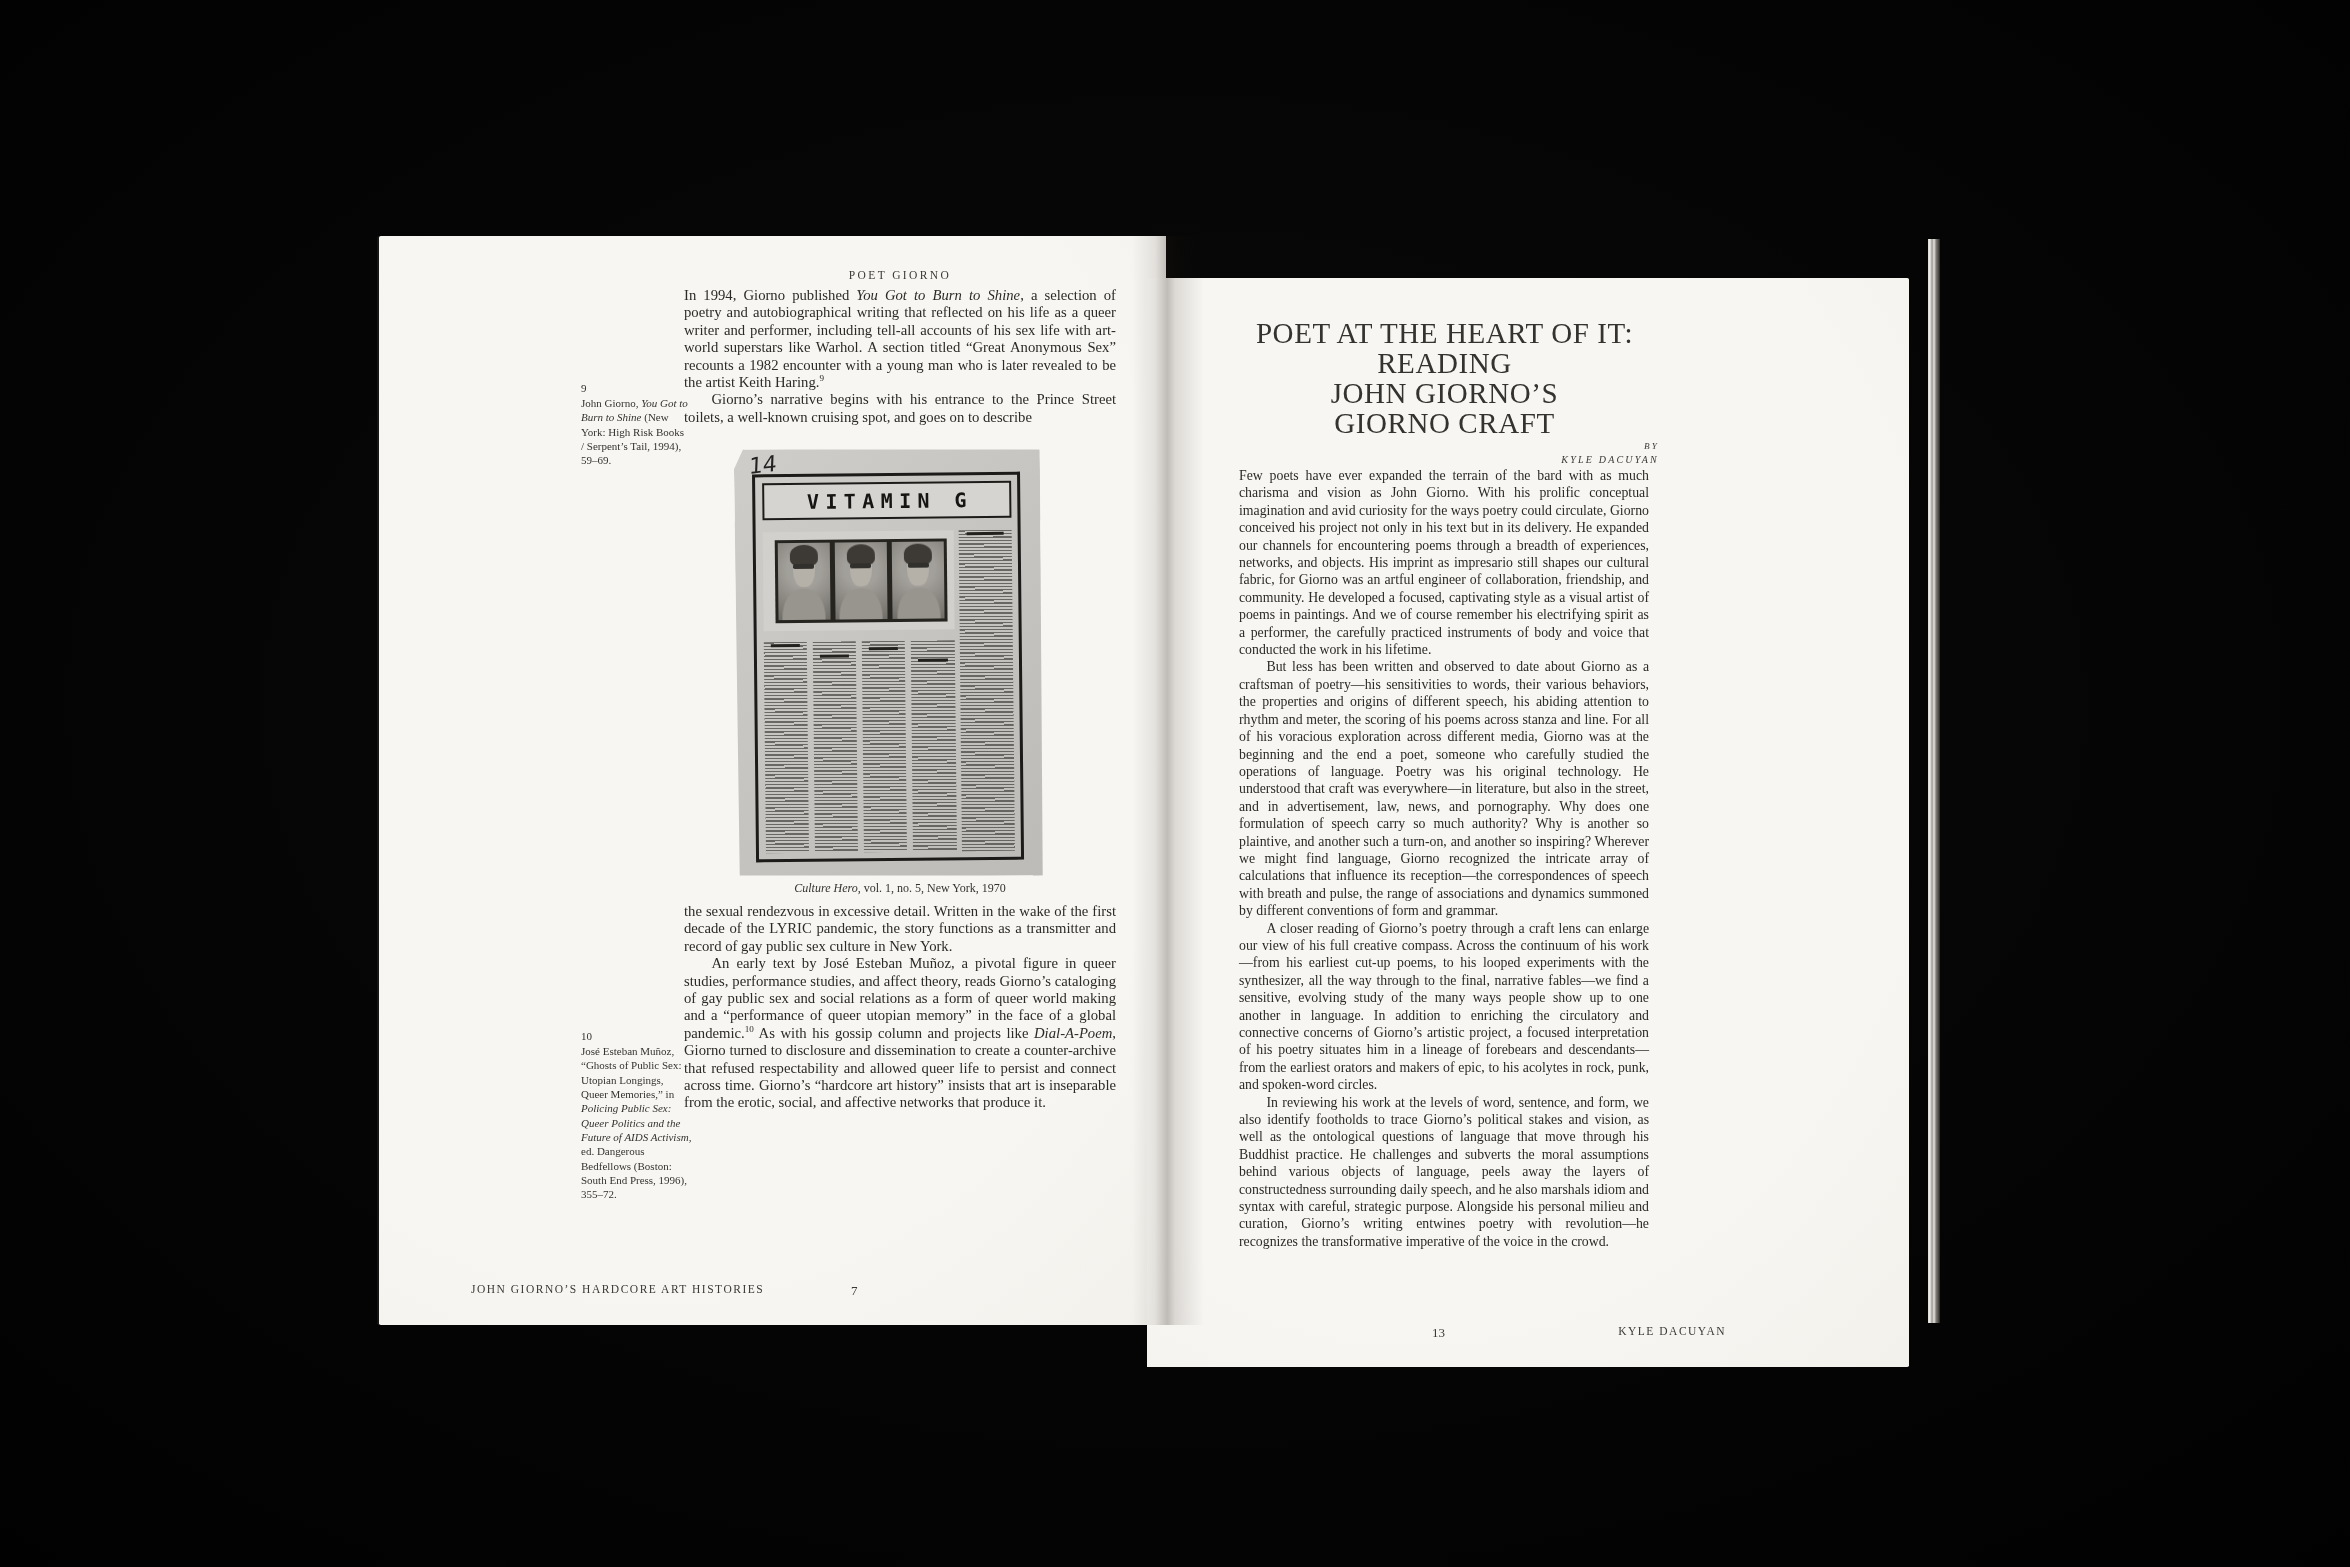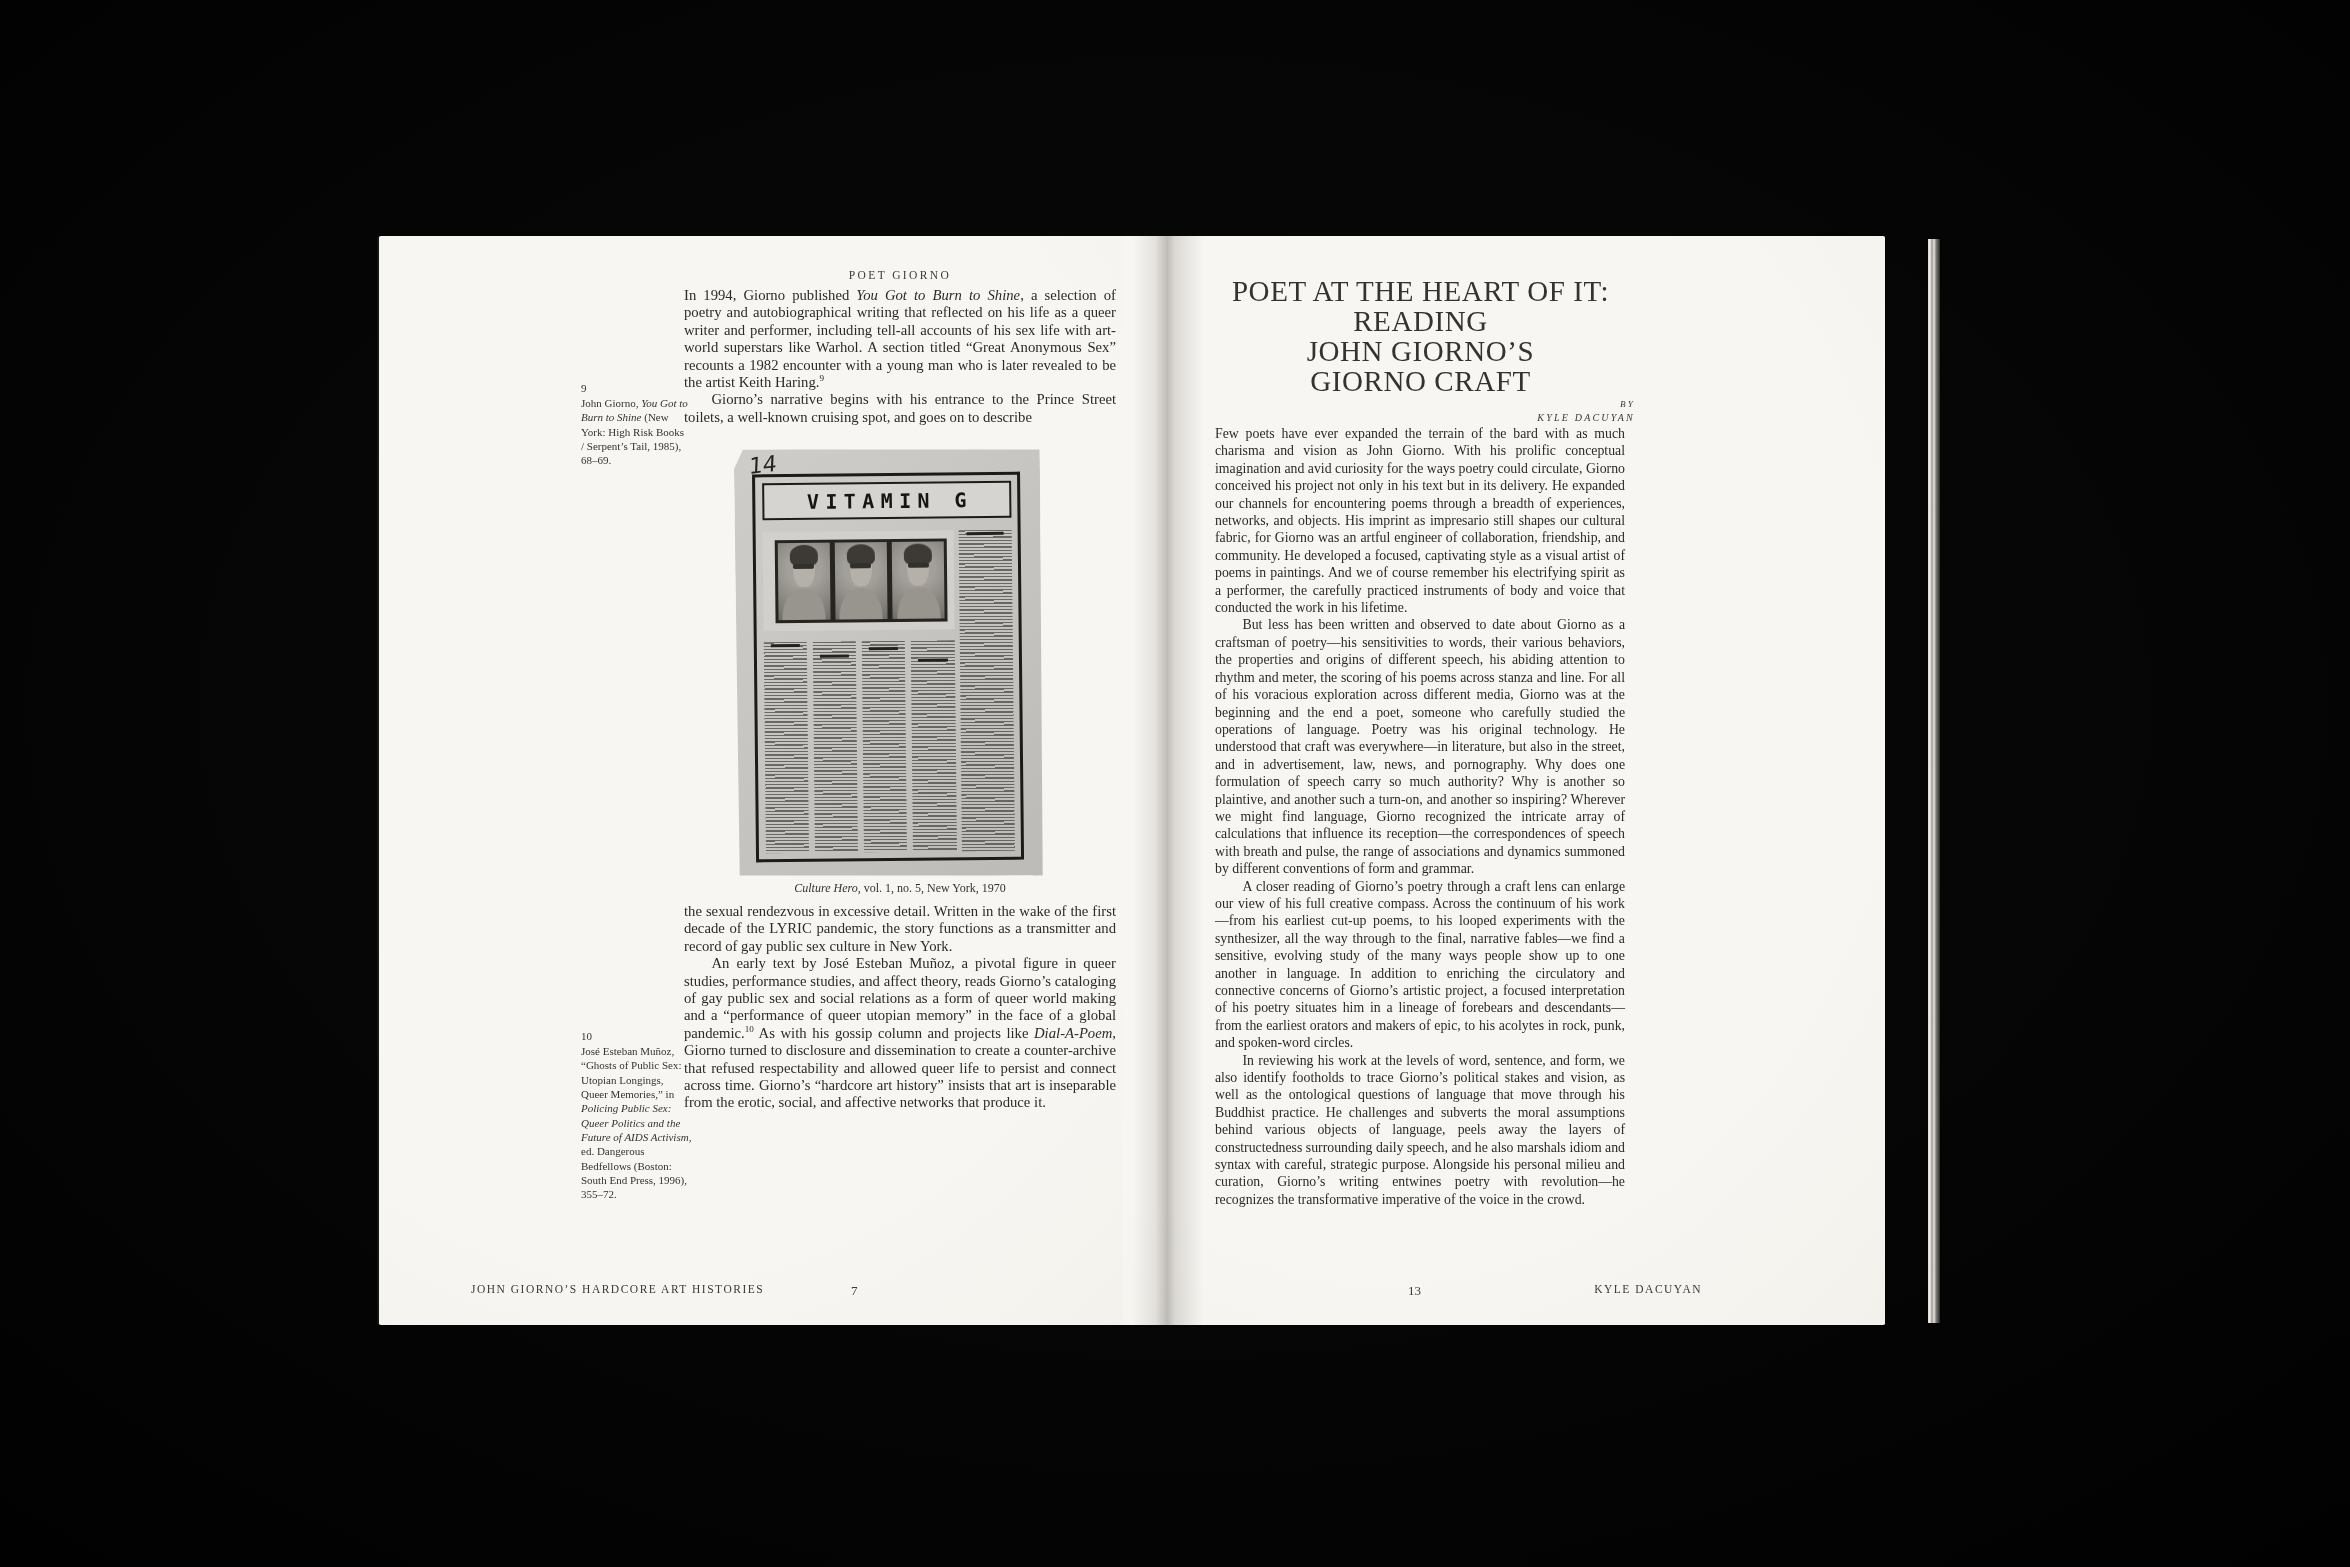--- a/index.html
+++ b/index.html
@@ -2,21 +2,21 @@
 <html lang="en" style="font-size:14.7px"><head>
 <meta charset="utf-8">
 <style>
   html,body{margin:0;padding:0;background:#000;}
   body{width:2351px;height:1568px;position:relative;overflow:hidden;
        font-family:"Liberation Serif",serif;color:#2b2a27;}
   .stage{position:absolute;inset:0;background:radial-gradient(120% 120% at 50% 45%,#0a0a0a 0%,#000 70%);}
   .book{position:absolute;left:379px;top:236px;width:1549px;height:1089px;}
   .page{position:absolute;top:0;height:1089px;background:radial-gradient(120% 100% at 35% 40%,#f8f6f2 55%,#efede7 100%);}
   .page-left{left:0;width:787px;border-radius:1.8px 0 0 1.8px;box-shadow:-1.8px 0 0 rgba(255,255,255,.08);}
-  .page-right{left:744px;width:762px;border-radius:0 1.8px 1.8px 0;}
+  .page-right{left:768px;width:762px;border-radius:0 1.8px 1.8px 0;margin-top:42px;}
   .gutter{position:absolute;left:753px;top:0;width:72px;height:1089px;pointer-events:none;
       background:linear-gradient(90deg,rgba(0,0,0,0) 0%,rgba(30,24,18,.09) 32%,rgba(30,24,18,.26) 49%,rgba(30,24,18,.13) 60%,rgba(0,0,0,0) 100%);}
   .edge-stack{position:absolute;left:1549px;top:2.8px;width:12px;height:1084px;
       background:linear-gradient(90deg,#dcd9d4 0%,#f2f0ec 16%,#9b9893 34%,#e8e5e0 50%,#7e7b76 68%,#545250 85%,#262422 100%);}
 
   
   .running-head{position:absolute;left:305px;top:33px;width:432px;text-align:center;
       font-size:11.5px;letter-spacing:2.4px;color:#3a3936;}
   .lp-top{position:absolute;left:305px;top:51px;width:432px;}
   .lp-bottom{position:absolute;left:305px;top:667px;width:432px;}
@@ -86,21 +86,21 @@
     <div class="page page-left">
       <div class="running-head">POET GIORNO</div>
 
       <div class="lp-top">
         <p class="bp"><span>In 1994, Giorno published </span><em>You Got to Burn to Shine</em><span>, a selection of poetry and autobiographical writing that reflected on his life as a queer writer and performer, including tell-all accounts of his sex life with art-world superstars like Warhol. A section titled “Great Anonymous Sex” recounts a 1982 encounter with a young man who is later revealed to be the artist Keith Haring.</span><sup>9</sup></p>
         <p class="bp indent"><span>Giorno’s narrative begins with his entrance to the Prince Street toilets, a well-known cruising spot, and goes on to describe</span></p>
       </div>
 
       <aside class="footnote fn-9">
         <div class="fnum">9</div>
-        <p class="bp" style="font-size:11px;line-height:14.3px;text-align:left;"><span>John Giorno, </span><em>You Got to Burn to Shine</em><span> (New York: High Risk Books / Serpent’s Tail, 1985), 68–69.</span></p>
+        <p class="bp" style="font-size:11px;line-height:14.3px;text-align:left;"><span>John Giorno, </span><em>You Got to Burn to Shine</em><span> (New York: High Risk Books / Serpent’s Tail, 1994), 59–69.</span></p>
       </aside>
 
       <figure class="clipping" style="margin:0;">
         <div class="clip-paper">
           <div class="hand-number">14</div>
           <div class="clip-frame">
             <div class="headline-box">
               <span class="headline-text">VITAMIN G</span>
             </div>
             <div class="clip-content">

